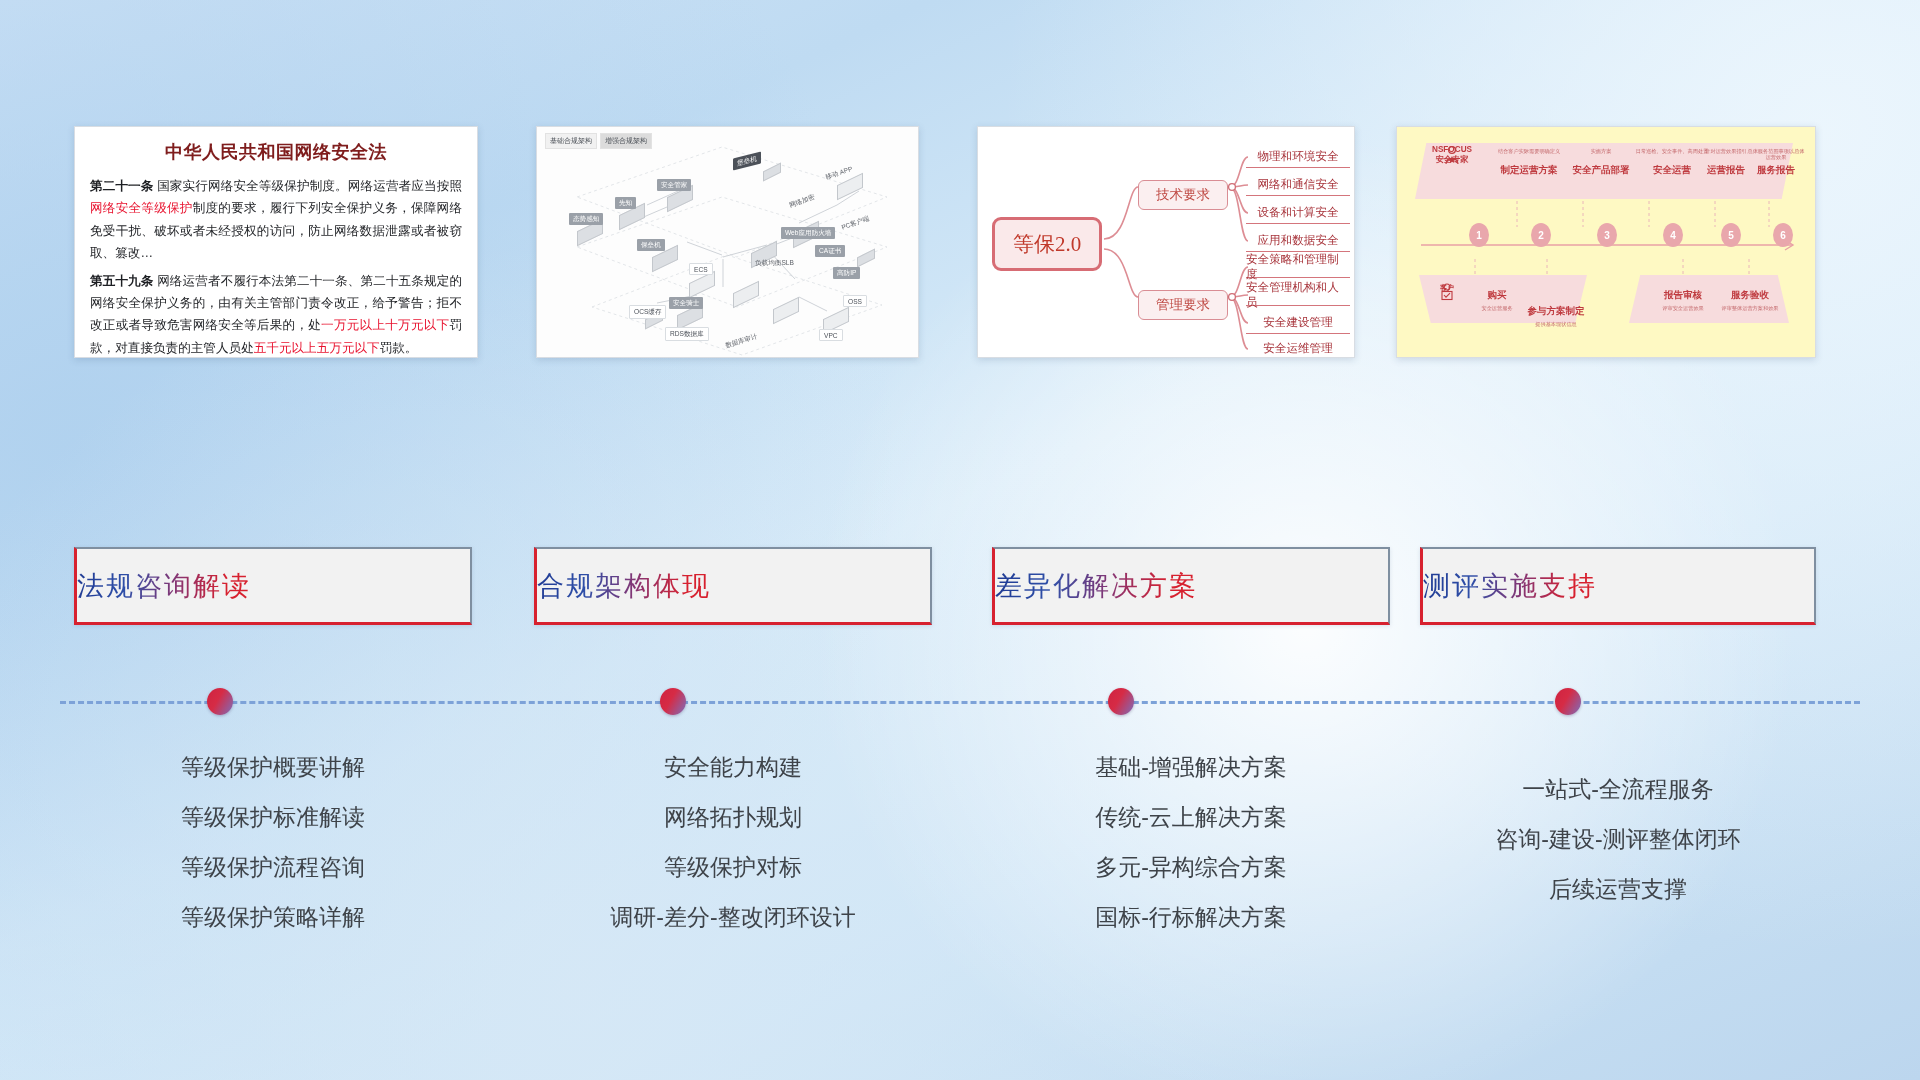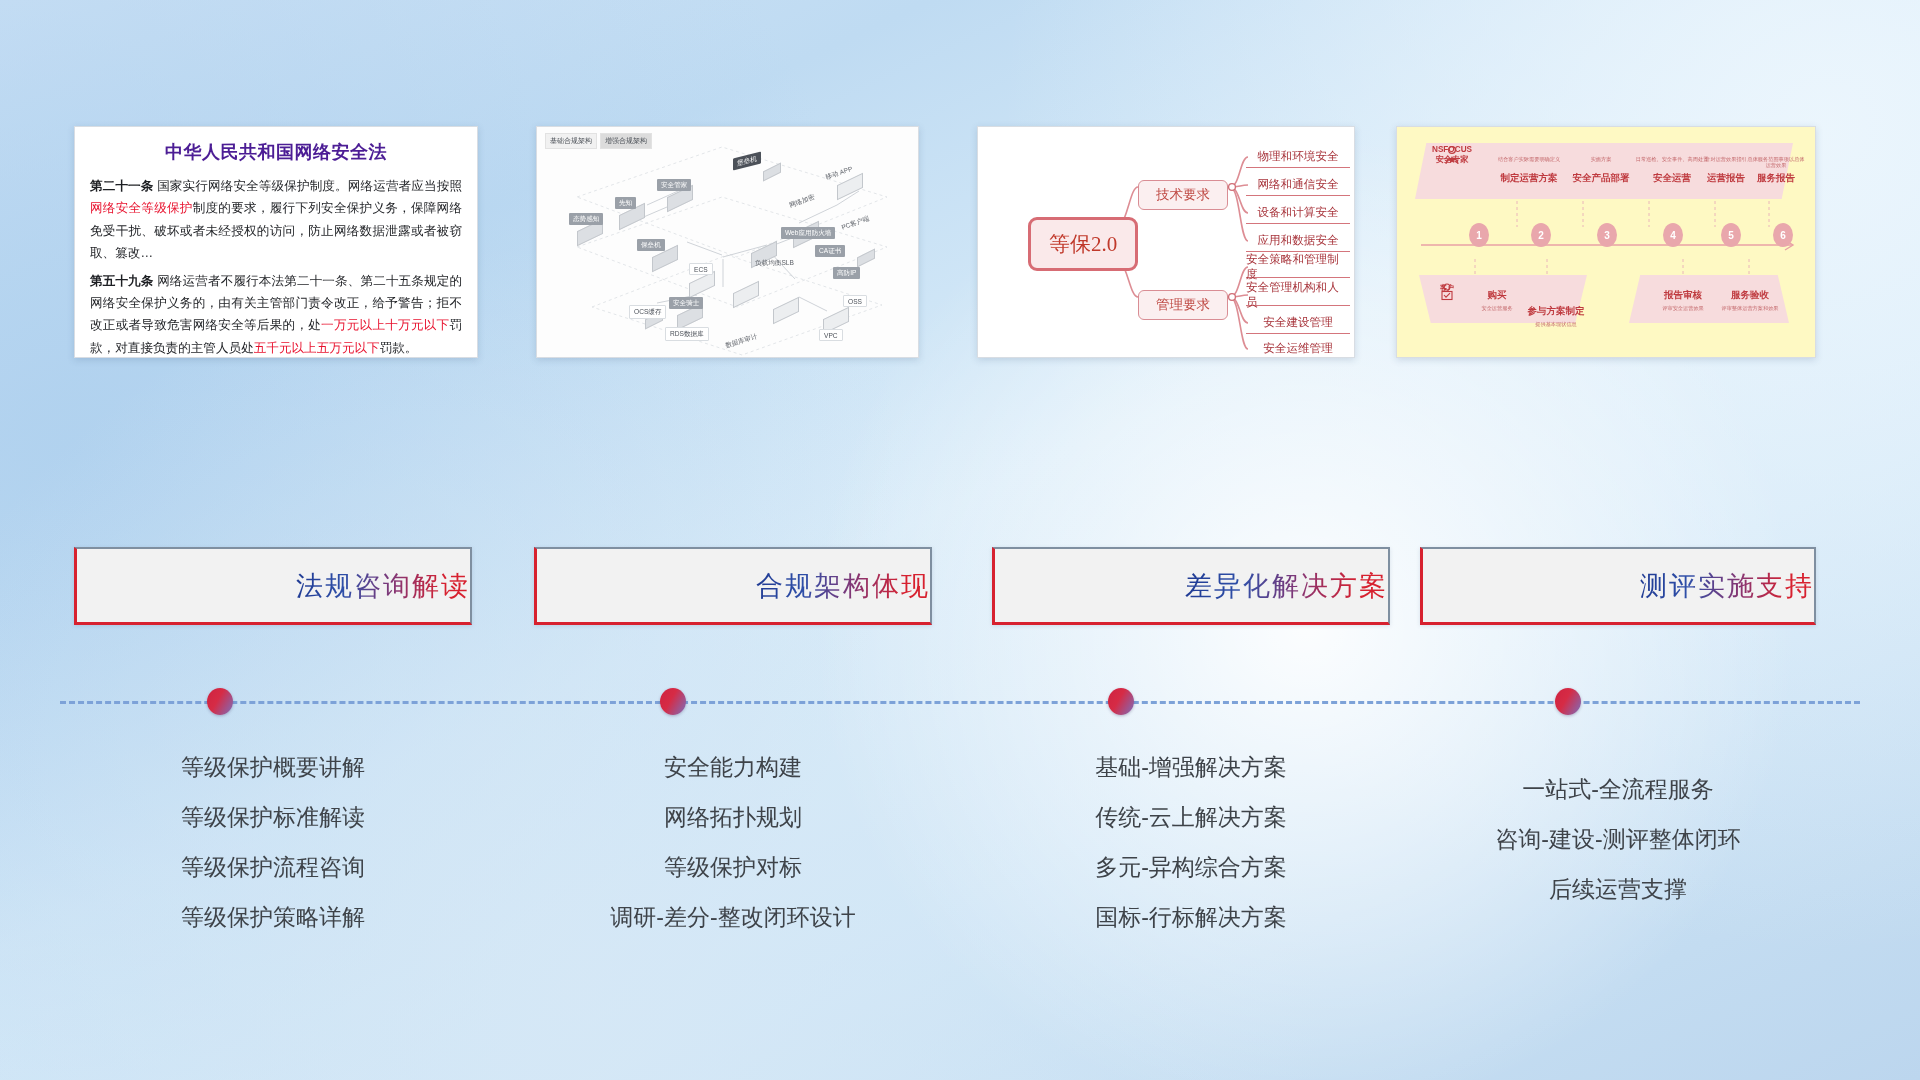--- a/index.html
+++ b/index.html
@@ -30,21 +30,21 @@
     overflow: hidden;
   }
   .card.c1 { left: 74px;   width: 404px; }
   .card.c2 { left: 536px;  width: 383px; }
   .card.c3 { left: 977px;  width: 378px; }
   .card.c4 { left: 1396px; width: 420px; }
 
   
   .law { padding: 13px 15px 10px 15px; }
   .law-title {
-    text-align: center; font-weight: bold; font-size: 18px; color: #4c1d95;
+    text-align: center; font-weight: bold; font-size: 18px; color: #7f1d1d;
     letter-spacing: .5px; margin-bottom: 11px;
   }
   .law-p { font-size: 12.6px; line-height: 1.78; color: #1d1f23; text-align: justify; }
   .law-p + .law-p { margin-top: 5px; }
   .law-p b { font-weight: bold; }
   .law-p .hl { color: #e8112d; }
 
   
   .arch { position: relative; width: 100%; height: 100%; background: #fdfdfd; }
   .arch .tabs {
@@ -69,21 +69,21 @@
   .iso.cube { background: #eceef0; }
   .iso.small { width: 18px; height: 10px; }
 
   
   .mind { position: relative; width: 100%; height: 100%; background: #fff; }
   .mind svg { position: absolute; inset: 0; }
   .mm-root {
     position: absolute; left: 14px; top: 90px; width: 110px; height: 54px;
     border: 3px solid #d76c74; border-radius: 9px; background: #fae9ea;
     display: flex; align-items: center; justify-content: center;
-    color: #c0392b; font-size: 21px; font-family: "Liberation Serif", serif; margin-left: 36px;
+    color: #c0392b; font-size: 21px; font-family: "Liberation Serif", serif;
   }
   .mm-mid {
     position: absolute; width: 90px; height: 30px;
     border: 1.6px solid #d98d94; border-radius: 6px; background: #fbeff0;
     display: flex; align-items: center; justify-content: center;
     color: #bf4a44; font-size: 13.5px; font-family: "Liberation Serif", serif; margin-top: 8px;
   }
   .mm-mid.tech { left: 160px; top: 45px; }
   .mm-mid.mgmt { left: 160px; top: 155px; }
   .mm-leaf {
@@ -93,21 +93,21 @@
     display: flex; align-items: center; justify-content: center;
   }
 
   
   .nsf { position: relative; width: 100%; height: 100%; background: #fef9c3; }
   .nsf svg { position: absolute; inset: 0; }
   .nsf .bartop {
     position: absolute; left: 18px; top: 16px; width: 378px; height: 56px;
     background: #f7dcdd; clip-path: polygon(3% 0, 100% 0, 97% 100%, 0% 100%);
   }
-  .nsf .celltop { position: absolute; top: 30px; text-align: center; color: #bf3a3f; }
+  .nsf .celltop { position: absolute; top: 22px; text-align: center; color: #bf3a3f; }
   .nsf .celltop .sub { font-size: 5.2px; line-height: 1.1; color: #c4696c; height: 12px; }
   .nsf .celltop .main { font-size: 9.5px; font-weight: bold; margin-top: 3px; }
   .nsf .brand {
     position: absolute; left: 26px; top: 18px; width: 58px; text-align: center; color: #bf3a3f;
   }
   .nsf .brand .nm { font-size: 8.2px; font-weight: bold; line-height: 1.25; }
   .nsf .dotrow { position: absolute; left: 24px; top: 96px; width: 372px; height: 34px; }
   .nsf .dot {
     position: absolute; width: 20px; height: 24px; border-radius: 50%;
     background: #e9a7ac; color: #ffffff; font-size: 10px; font-weight: bold;
@@ -125,21 +125,21 @@
   
   .banners { position: absolute; top: 547px; left: 0; width: 1920px; height: 80px; }
   .banner {
     position: absolute; top: 0; height: 78px; width: 398px;
     background: #f2f2f2;
     border-top: 2px solid #7f8fa0;
     border-right: 2px solid #7f8fa0;
     border-left: 3px solid #d7212f;
     border-bottom: 3px solid #d7212f;
     box-shadow: 0 1px 4px rgba(50,80,120,0.14);
-    display: flex; align-items: center; justify-content: flex-end;
+    display: flex; align-items: center; justify-content: flex-start;
   }
   .banner .btxt {
     font-size: 27px; font-weight: 500; letter-spacing: 2px;
     background: linear-gradient(95deg, #1f3a93 0%, #2f4fa8 28%, #8a3470 58%, #d7212f 85%);
     -webkit-background-clip: text; background-clip: text; color: transparent;
     font-family: "Liberation Sans", sans-serif;
   }
   .banner.b1 { left: 74px; }
   .banner.b2 { left: 534px; }
   .banner.b3 { left: 992px; }

